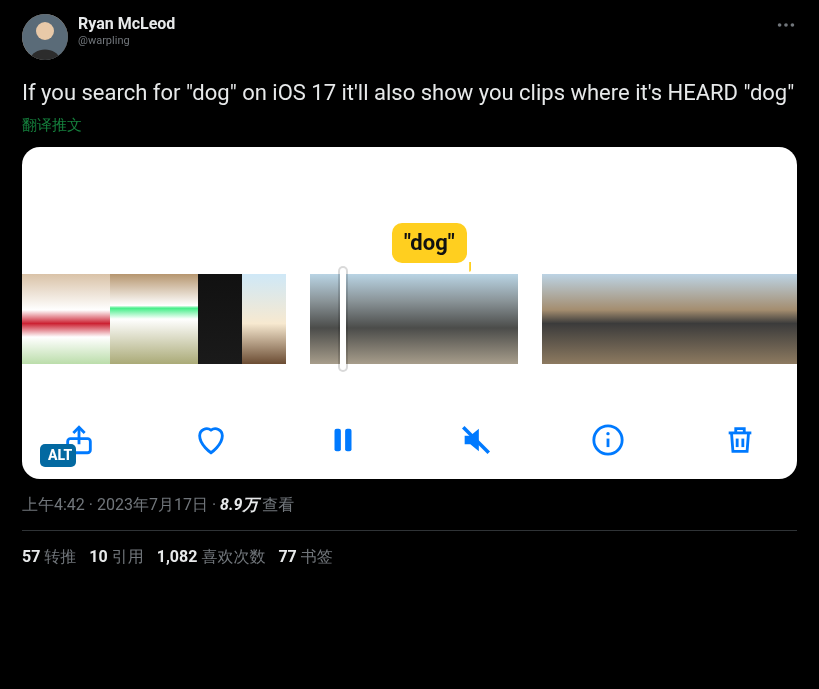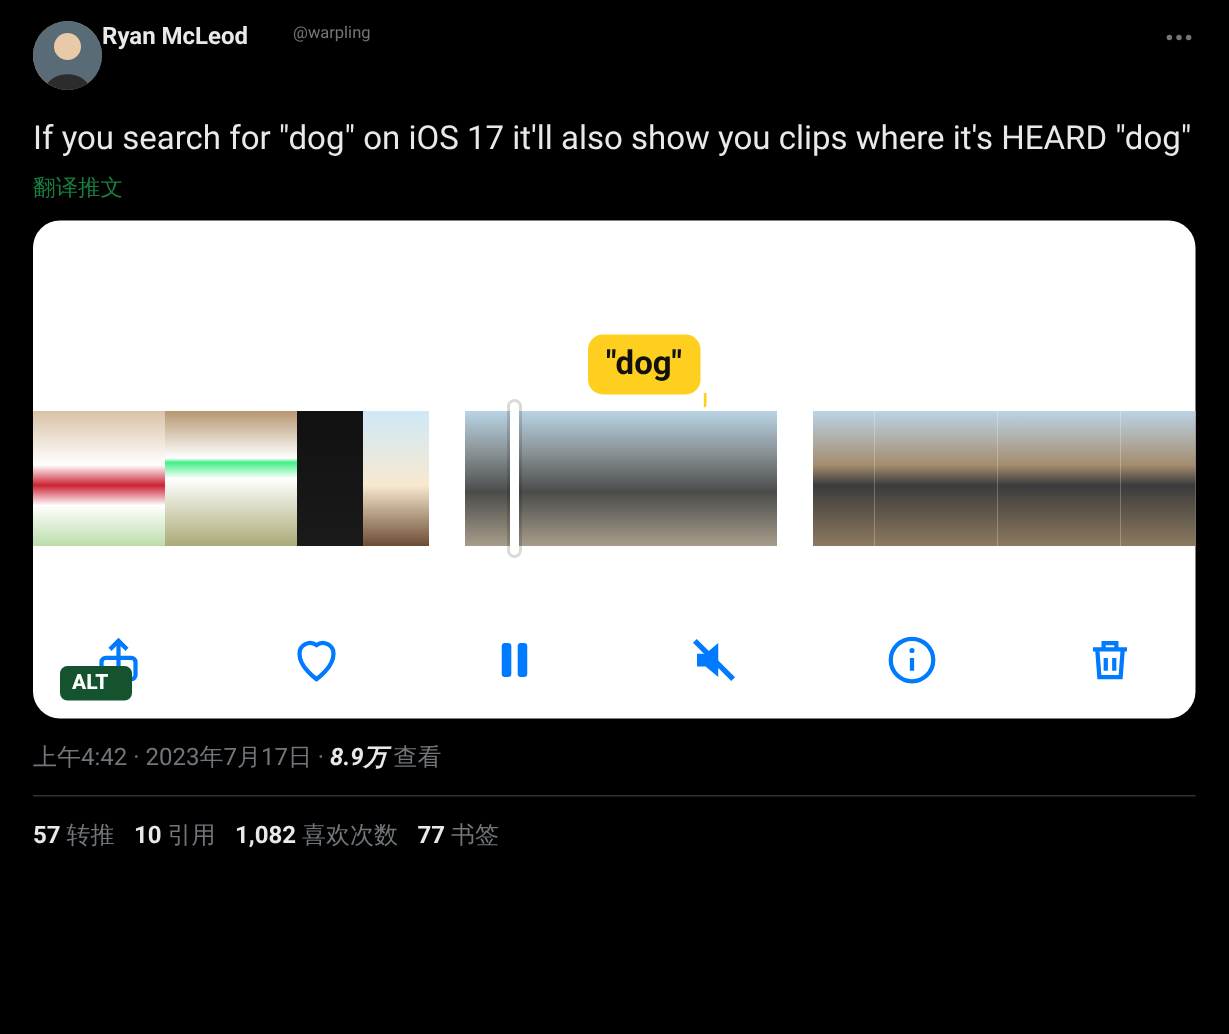--- a/index.html
+++ b/index.html
@@ -15,21 +15,21 @@
   .tweet { padding: 14px 22px 0 22px; }
   .header { display: flex; align-items: flex-start; }
   .avatar {
     width: 46px; height: 46px; border-radius: 50%;
     background: linear-gradient(135deg,#6b4630 0%, #e2c7a8 40%, #b48a5e 60%, #2b2b2b 100%);
     flex-shrink: 0;
     position: relative;
     overflow: hidden;
   }
   .avatar svg { width: 100%; height: 100%; }
-  .names { margin-left: 0; display: flex; flex-direction: row; gap: 30px; }
+  .names { margin-left: 10px; display: flex; flex-direction: column; }
   .display-name { font-weight: 700; font-size: 16px; color: #e7e9ea; }
   .handle { color: #71767b; font-size: 11px; margin-top: 1px; }
   .more { margin-left: auto; color: #71767b; }
   .more svg { width: 22px; height: 22px; }
   .body-text { margin-top: 18px; font-size: 22px; line-height: 1.35; color: #e7e9ea; }
   .translate { color: #15803d; font-size: 15px; margin-top: 8px; display: inline-block; }
   
   .media-card {
     margin-top: 12px;
     background: #fff;
@@ -89,23 +89,23 @@
     position: absolute;
     left: 0; right: 0; bottom: 22px;
     padding: 0 40px;
     display: flex; justify-content: space-between; align-items: center;
   }
   .tb-btn { color: #007aff; }
   .tb-btn svg { width: 34px; height: 34px; display: block; }
   .alt-badge {
     position: absolute;
     left: 18px; bottom: 12px;
-    background: #14532d; color: #fff;
+    background: #0369a1; color: #fff;
     font-size: 14px; font-weight: 800;
-    padding: 3px 16px 4px 8px;
+    padding: 3px 4px 4px 8px;
     border-radius: 5px;
   }
   .meta {
     margin-top: 16px;
     color: #71767b;
     font-size: 16px;
   }
   .meta .views-num { color: #e7e9ea; font-weight: 700; font-style: italic; }
   .divider {
     border-top: 1px solid #2f3336;

